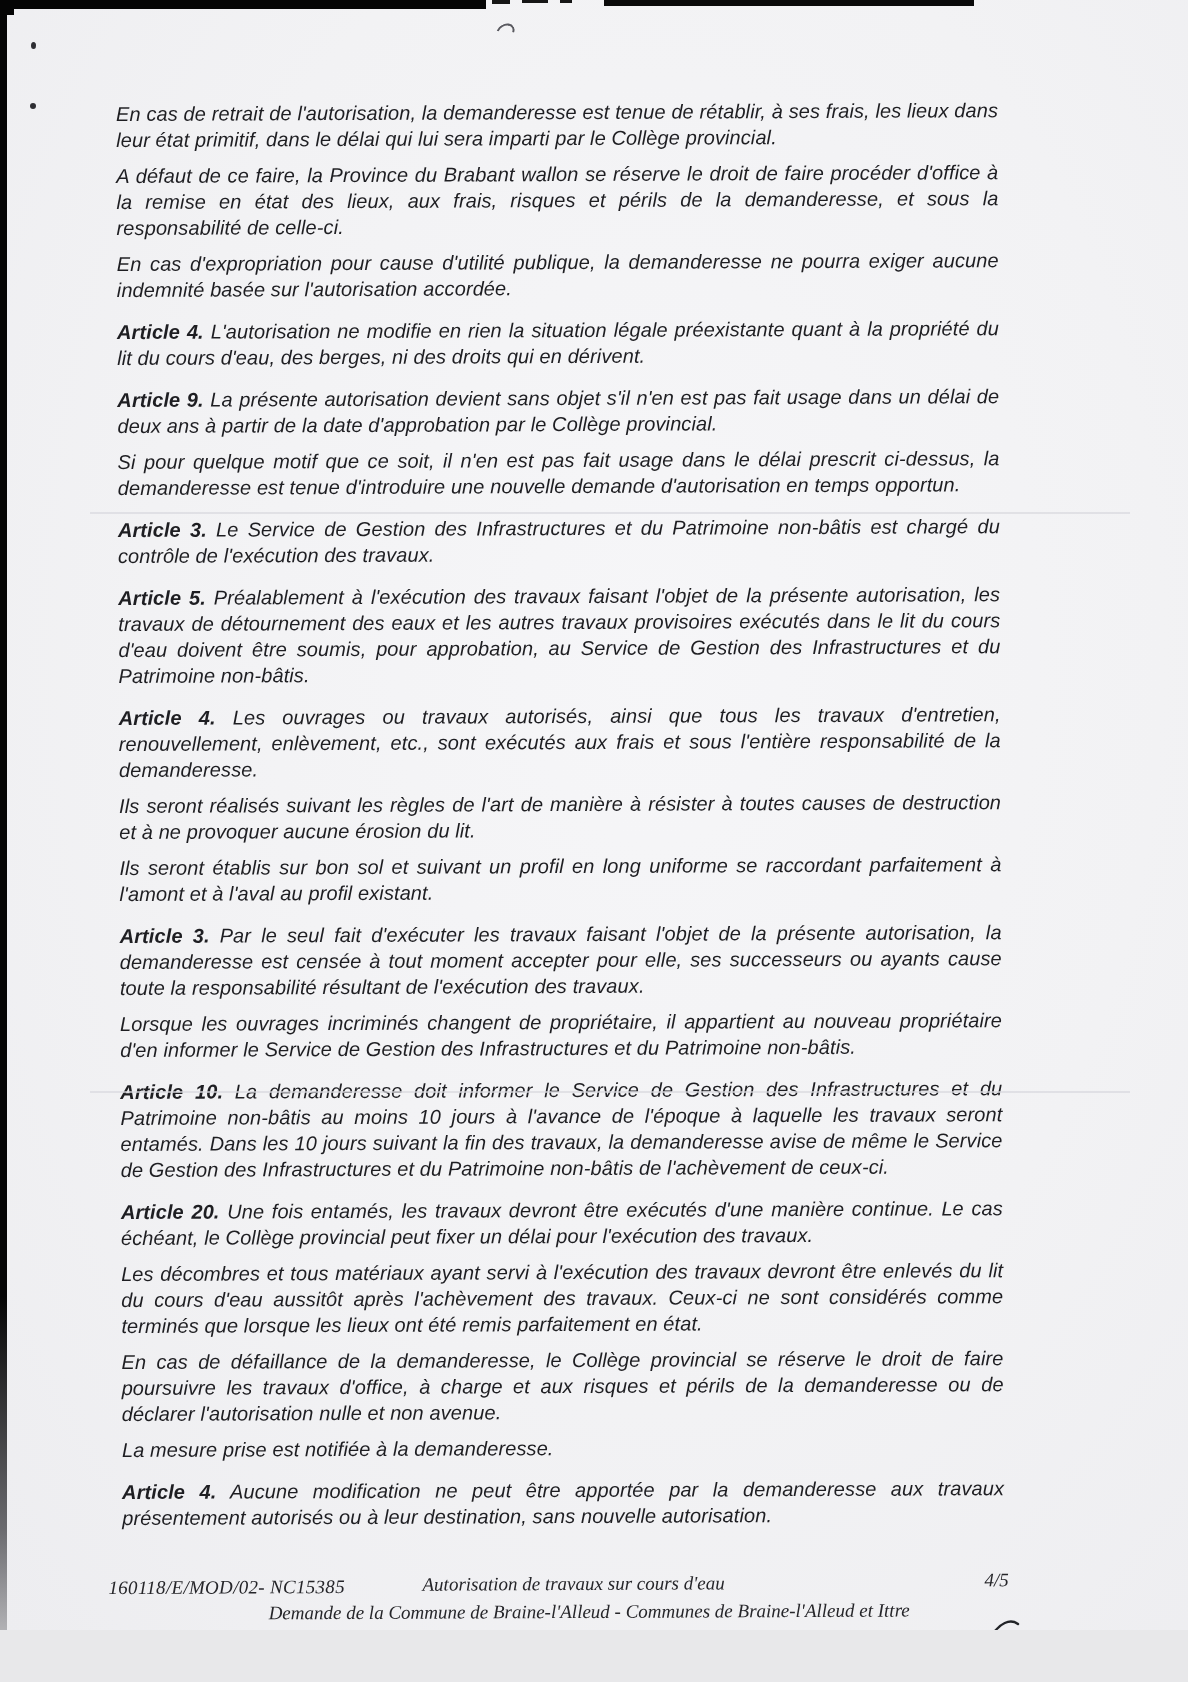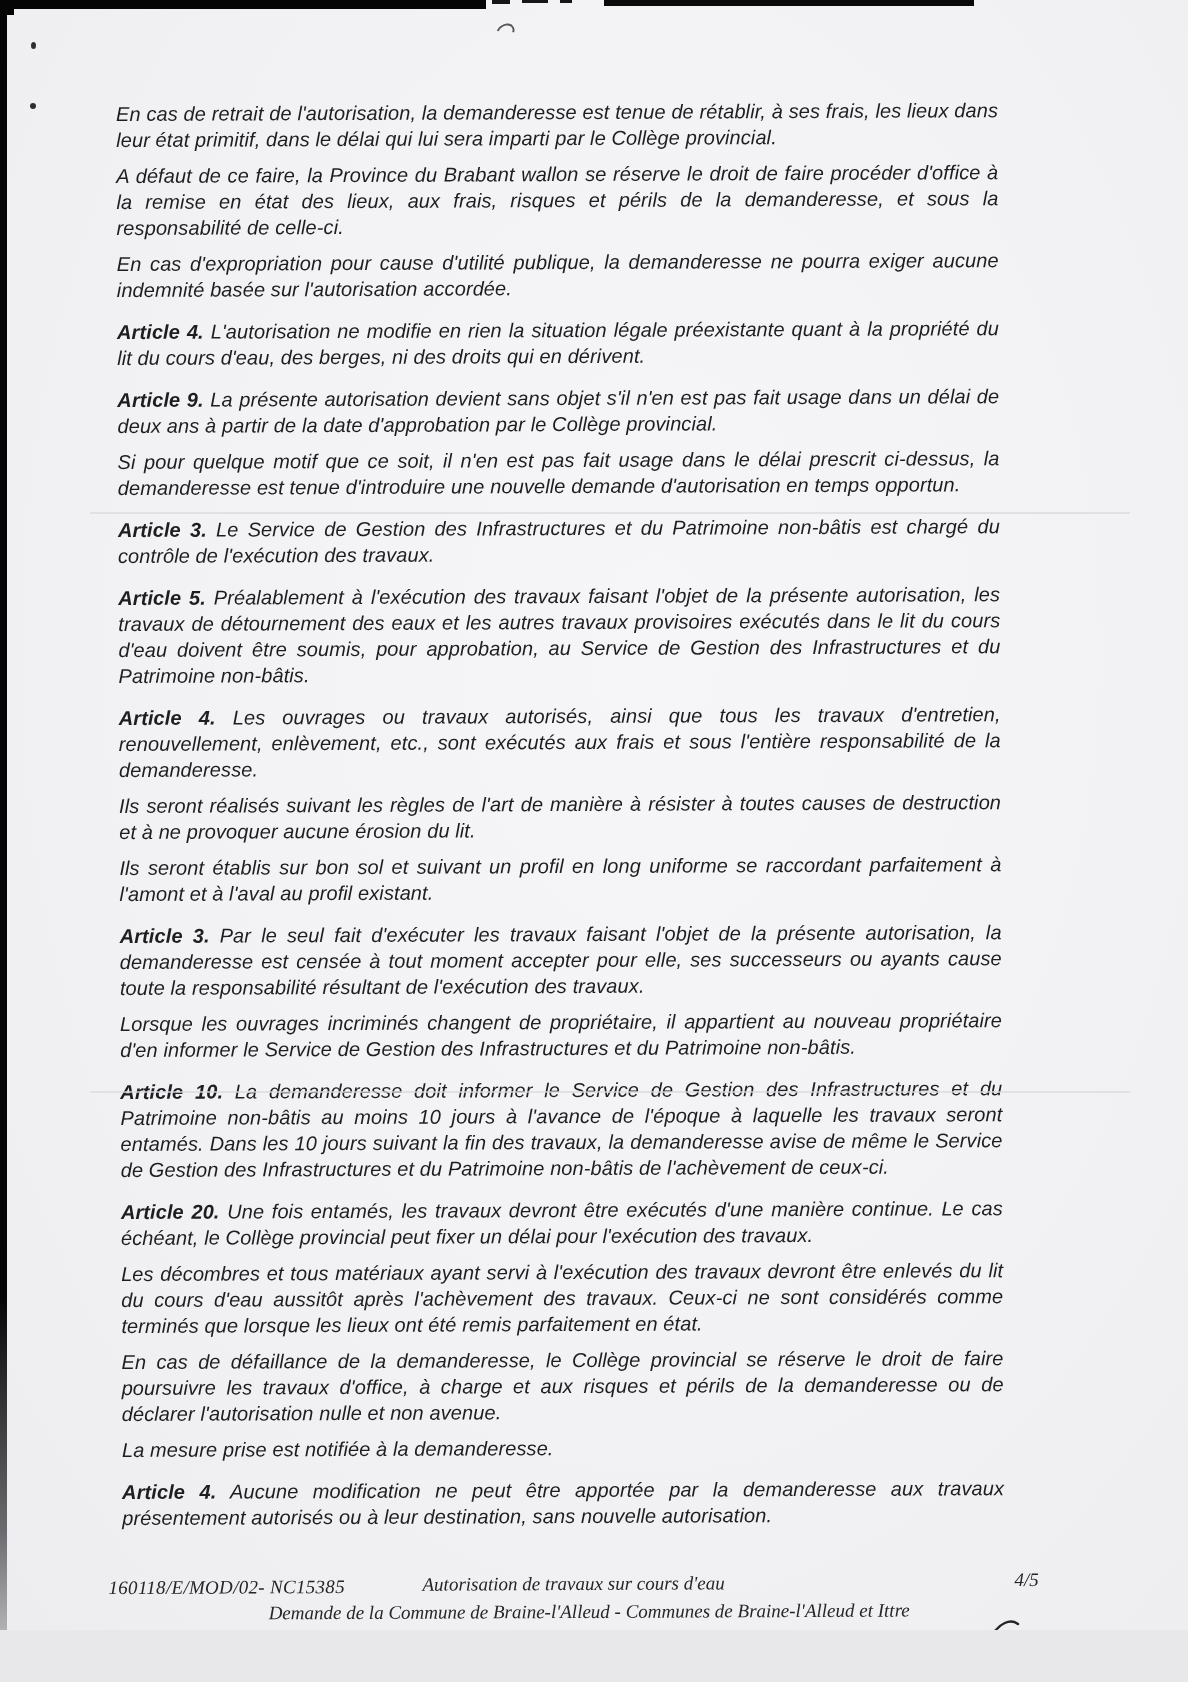--- a/index.html
+++ b/index.html
@@ -28,21 +28,21 @@
   .para strong{font-weight:bold;}
   
   .footer{
     position:absolute;top:1472px;left:0;width:882px;height:110px;
     font-family:"Liberation Serif","DejaVu Serif",serif;
     font-size:19px;color:#26262a;
   }
   .footer .ref{position:absolute;left:-14px;top:4px;letter-spacing:0.3px;}
   .footer .title1{position:absolute;left:300px;top:2px;}
   .footer .title2{position:absolute;left:146px;top:30px;}
-  .footer .pageno{position:absolute;left:892px;top:0;}
+  .footer .pageno{position:absolute;left:862px;top:0;}
   
   .paraphe{position:absolute;left:952px;top:1616px;}
   
   .edge{position:absolute;background:#050505;}
   .edge-top-1{left:0;top:0;width:486px;height:9px;}
   .edge-top-corner{left:0;top:0;width:14px;height:15px;}
   .edge-dash{position:absolute;background:#161616;}
   .edge-top-2{left:604px;top:0;width:370px;height:6px;background:#0a0a0a;}
   .edge-left{left:0;top:0;width:7px;height:1662px;
     background:linear-gradient(to bottom,#050505 0%,#050505 78%,#6a6a6e 92%,rgba(90,90,95,0.25) 100%);}

